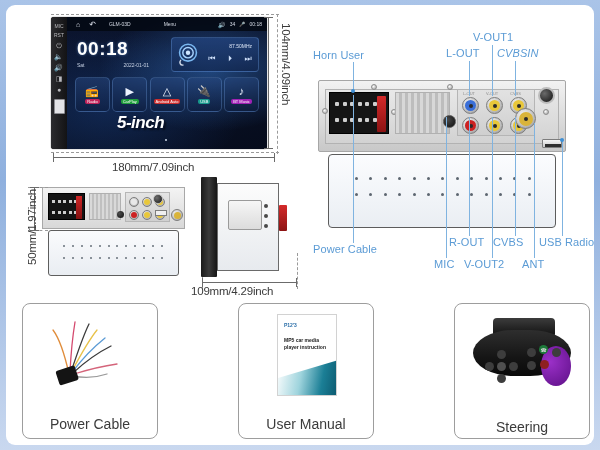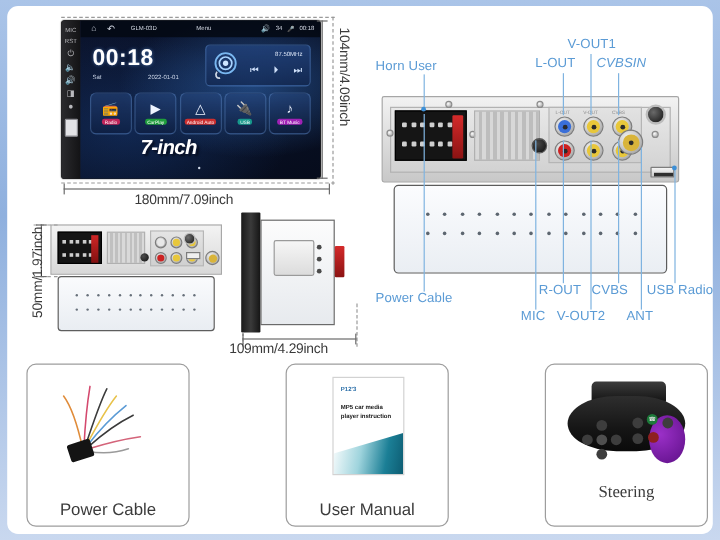--- a/index.html
+++ b/index.html
@@ -581,21 +581,21 @@
   }
   .acc-label {
     font-size: 14px;
     color: #3b3b3b;
     text-align: center;
     line-height: 15px;
     position: absolute;
     bottom: 6px;
     left: 0; right: 0;
   }
-  .acc-label.two { bottom: 20px; font-family: Liberation Serif, serif; }
+  .acc-label.two { bottom: 3px; }
 
   
   #manual-art {
     position: absolute;
     left: 36px; top: 6px;
     width: 58px; height: 80px;
     background: #ffffff;
     border: 1px solid #d2d2d2;
     overflow: hidden;
   }
@@ -738,21 +738,21 @@
         <div class="app">
           <span class="glyph">🔌</span>
           <span class="alabel lb-usb">USB</span>
         </div>
         <div class="app">
           <span class="glyph">♪</span>
           <span class="alabel lb-bt">BT Music</span>
         </div>
       </div>
 
-      <div id="sevenlabel">7-inch</div>
+      <div id="sevenlabel">5-inch</div>
       <div id="dot"></div>
     </div>
   </div>
 
   <div class="dashline" style="left:45px; top:9px; width:228px;"></div>
   <div class="dashline" style="left:45px; top:147px; width:228px;"></div>
   <div class="dashline-v" style="left:271px; top:9px; height:140px;"></div>
 
   <div class="solidline" style="left:262px; top:12px; width:1px; height:132px;"></div>
   <div class="solidline" style="left:258px; top:12px; width:9px; height:1px;"></div>

